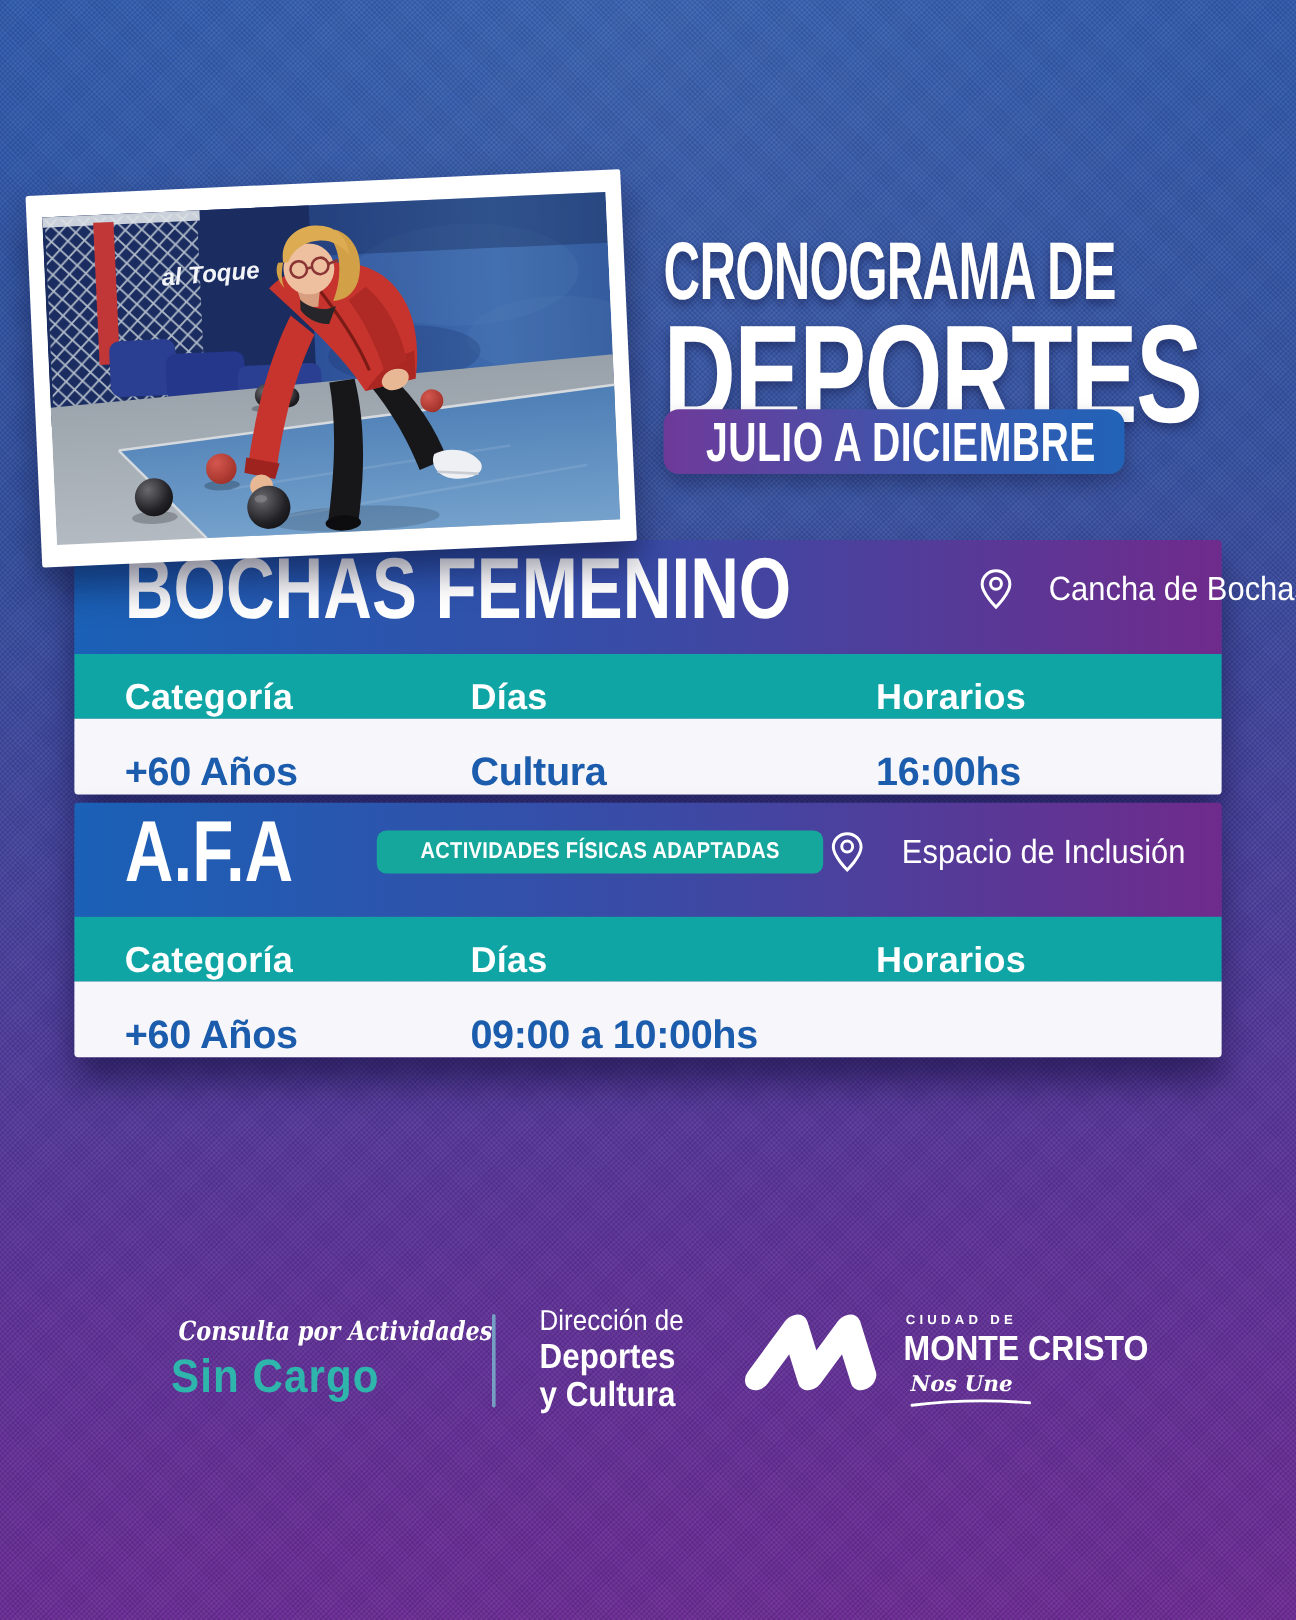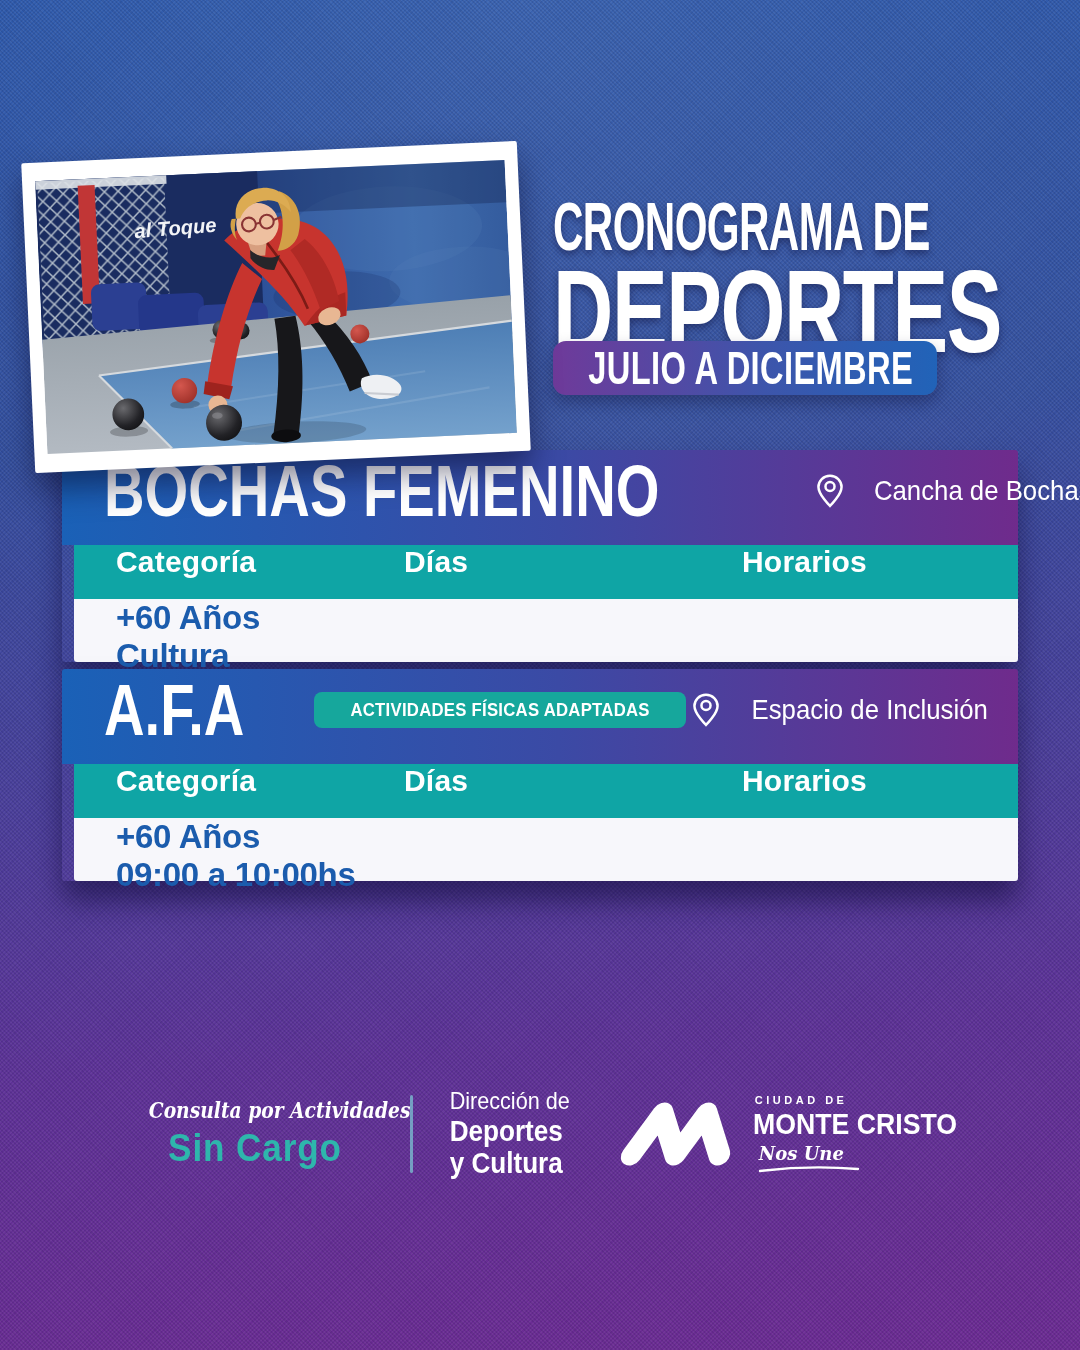--- a/index.html
+++ b/index.html
@@ -56,37 +56,37 @@
   .card-title{margin:0; color:#fff; font-weight:800; font-size:72px; line-height:1; white-space:nowrap;}
   .card-title span{transform:scaleX(.78);}
   .afa-badge{
     margin-left:30px; height:36px; padding:0 16px; border-radius:8px;
     background:#16a79c; color:#fff; display:flex; align-items:center;
   }
   .afa-badge span{font-weight:700; font-size:19px; transform:scaleX(.88); white-space:nowrap; letter-spacing:.3px;}
   .location{margin-left:auto; display:flex; align-items:center; gap:11px; color:#fff;}
   .location .loc-text{font-size:28px; font-weight:500; transform:scaleX(.92); white-space:nowrap;}
   .pin-icon{flex:0 0 auto;}
-  .trow{display:flex; align-items:flex-start; padding-left:42px;margin-left:12px;}
+  .trow{display:flex; align-items:flex-end; padding-left:42px;}
   .thead{height:54px; background:#0fa5a5; color:#fff; font-weight:800; font-size:30px; letter-spacing:.2px;}
-  .tbody{height:63px; background:#f7f7fb; color:#1b5cad; font-weight:700; font-size:33px; letter-spacing:-.3px; border-radius:0 0 3px 3px;flex-direction:column;}
+  .tbody{height:63px; background:#f7f7fb; color:#1b5cad; font-weight:700; font-size:33px; letter-spacing:-.3px; border-radius:0 0 3px 3px;}
   .c1{width:288px;} .c2{width:338px;} .c3{flex:1;}
 
   
   .footer{position:absolute; left:0; top:1088px; width:100%; z-index:2;
           display:flex; justify-content:center; align-items:center; gap:30px;}
-  .consulta{width:250px; text-align:center;padding-left:25px;}
+  .consulta{width:250px; text-align:left;padding-left:25px;}
   .consulta .l1{display:block; color:#fff; font-family:"DejaVu Serif", serif; font-style:italic; font-weight:700; font-size:22px; white-space:nowrap; transform:scaleX(.85); transform-origin:center;}
   .consulta .l2{display:block; color:#2eb6ac; font-weight:800; font-size:39px; letter-spacing:1px; margin-top:3px; white-space:nowrap; transform:scaleX(.9); transform-origin:center;}
   .fdivider{width:3px; height:78px; background:rgba(125,205,215,.7); border-radius:2px;}
   .direccion{color:#fff; line-height:1.12;}
   .direccion .d1{display:block; font-size:24px; font-weight:400; transform:scaleX(.9);}
   .direccion .d2{display:block; font-size:29px; font-weight:800; transform:scaleX(.9);}
   .direccion .d3{display:block; font-size:29px; font-weight:800; transform:scaleX(.9);}
-  .logo{display:flex; align-items:center; gap:2px; margin-left:12px;}
+  .logo{display:flex; gap:2px; margin-left:12px;}
   .logo-m svg{display:block; overflow:visible;}
   .logo-text{color:#fff;}
   .logo-text .ciudad{display:block; font-size:11px; letter-spacing:3.5px; font-weight:600; padding-left:2px;}
   .logo-text .lname{display:block; font-size:29px; font-weight:800; margin-top:2px; white-space:nowrap; transform:scaleX(.92); transform-origin:left;}
   .logo-text .tagline{display:inline-block; font-family:"DejaVu Serif", serif; font-style:italic; font-weight:700; font-size:18px; margin:2px 0 0 6px;}
   .logo-text .swash{display:block; margin-left:4px;}
 </style>
 </head>
 <body>
 

